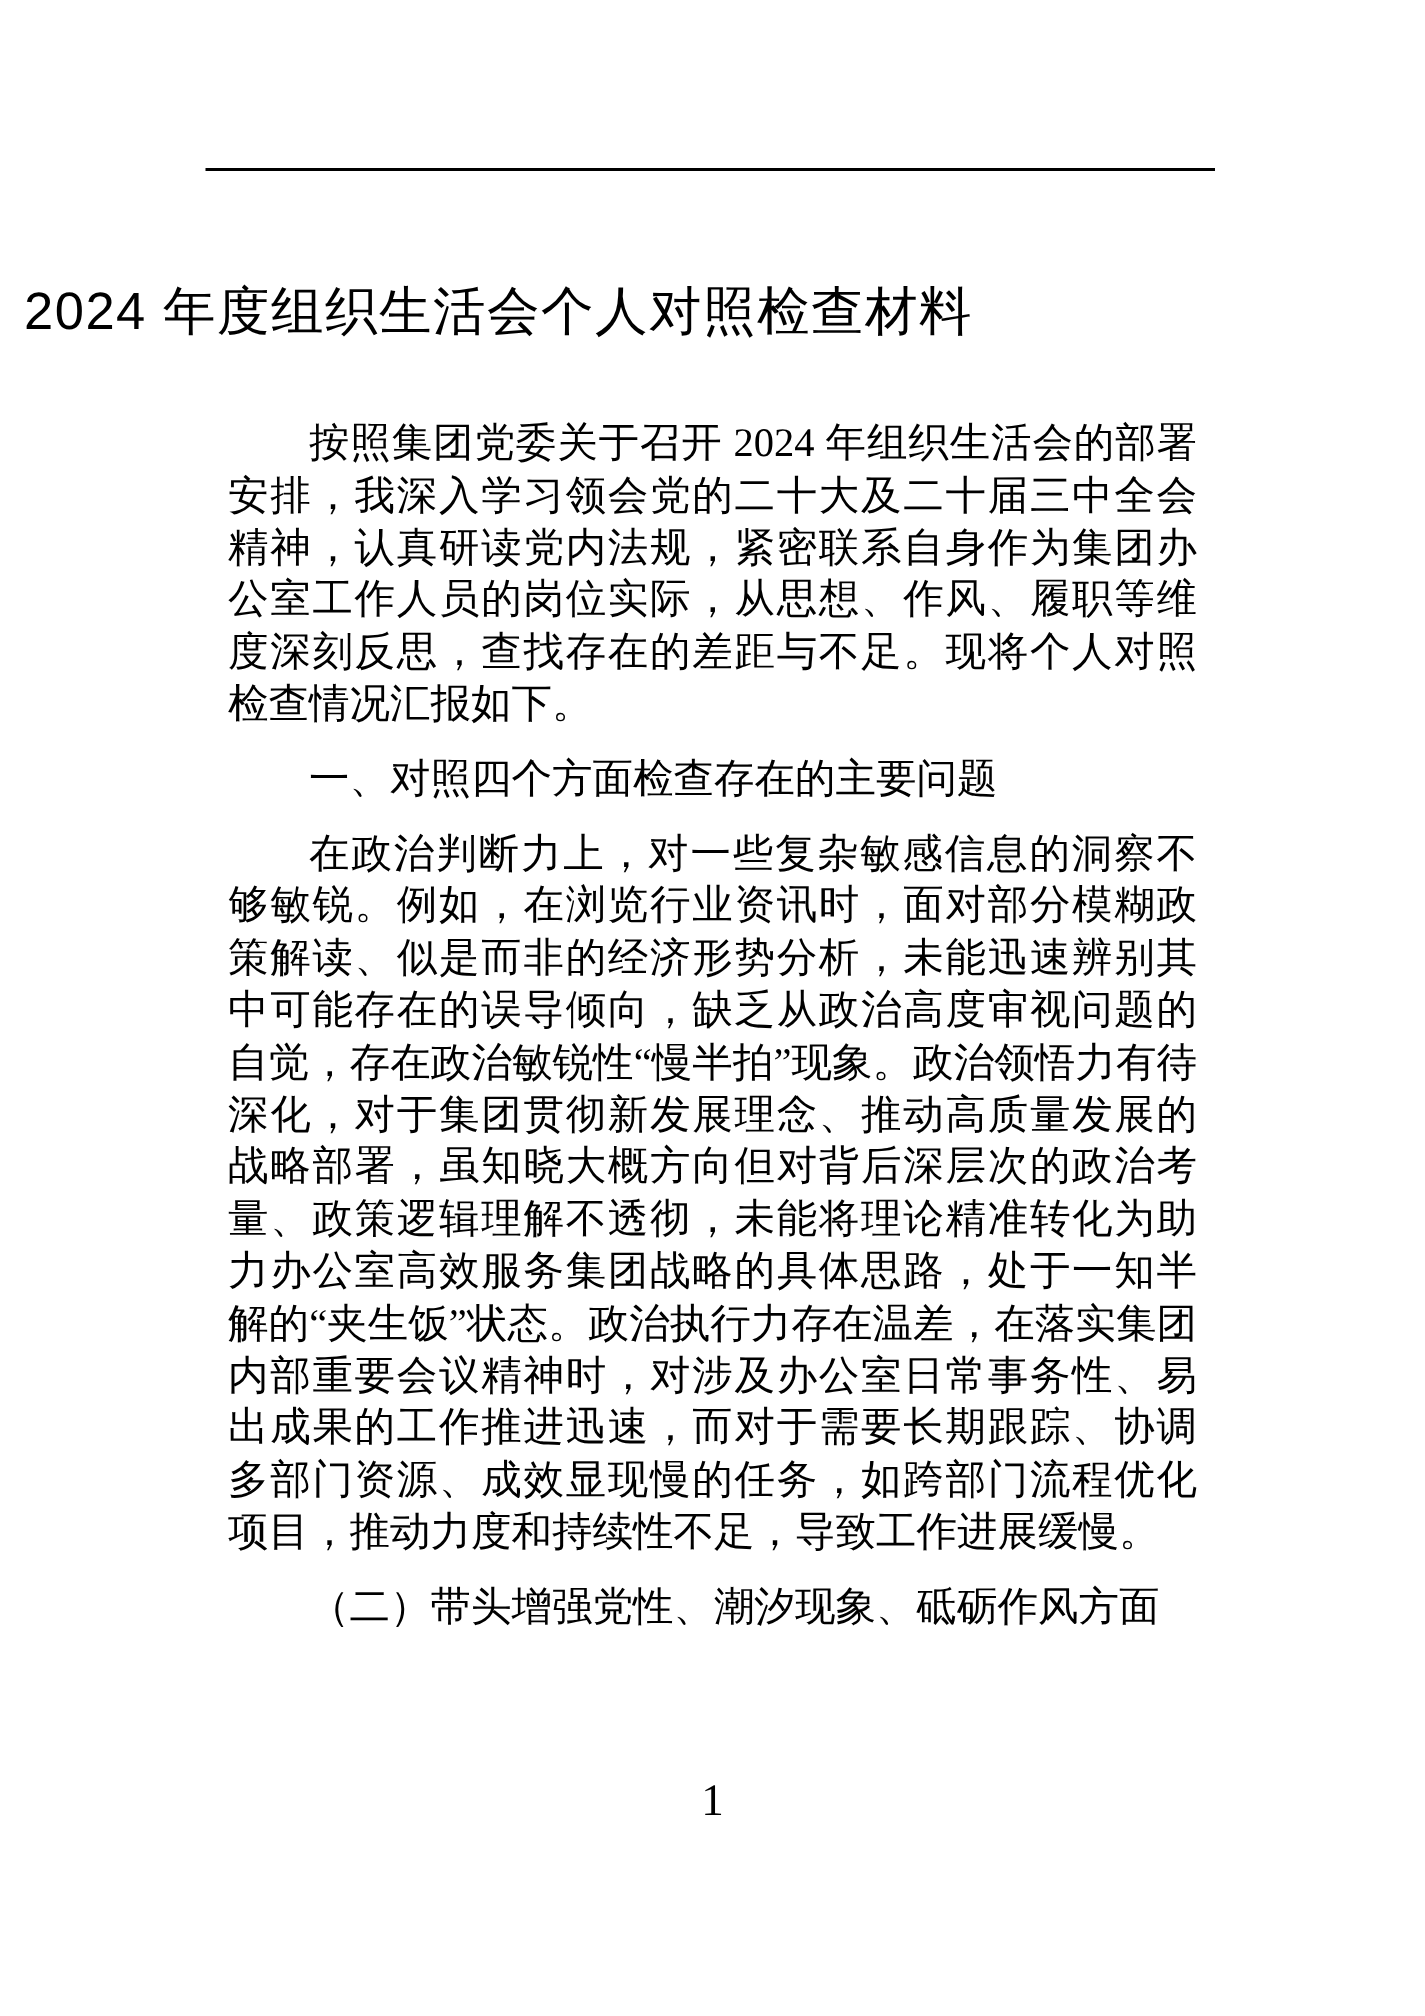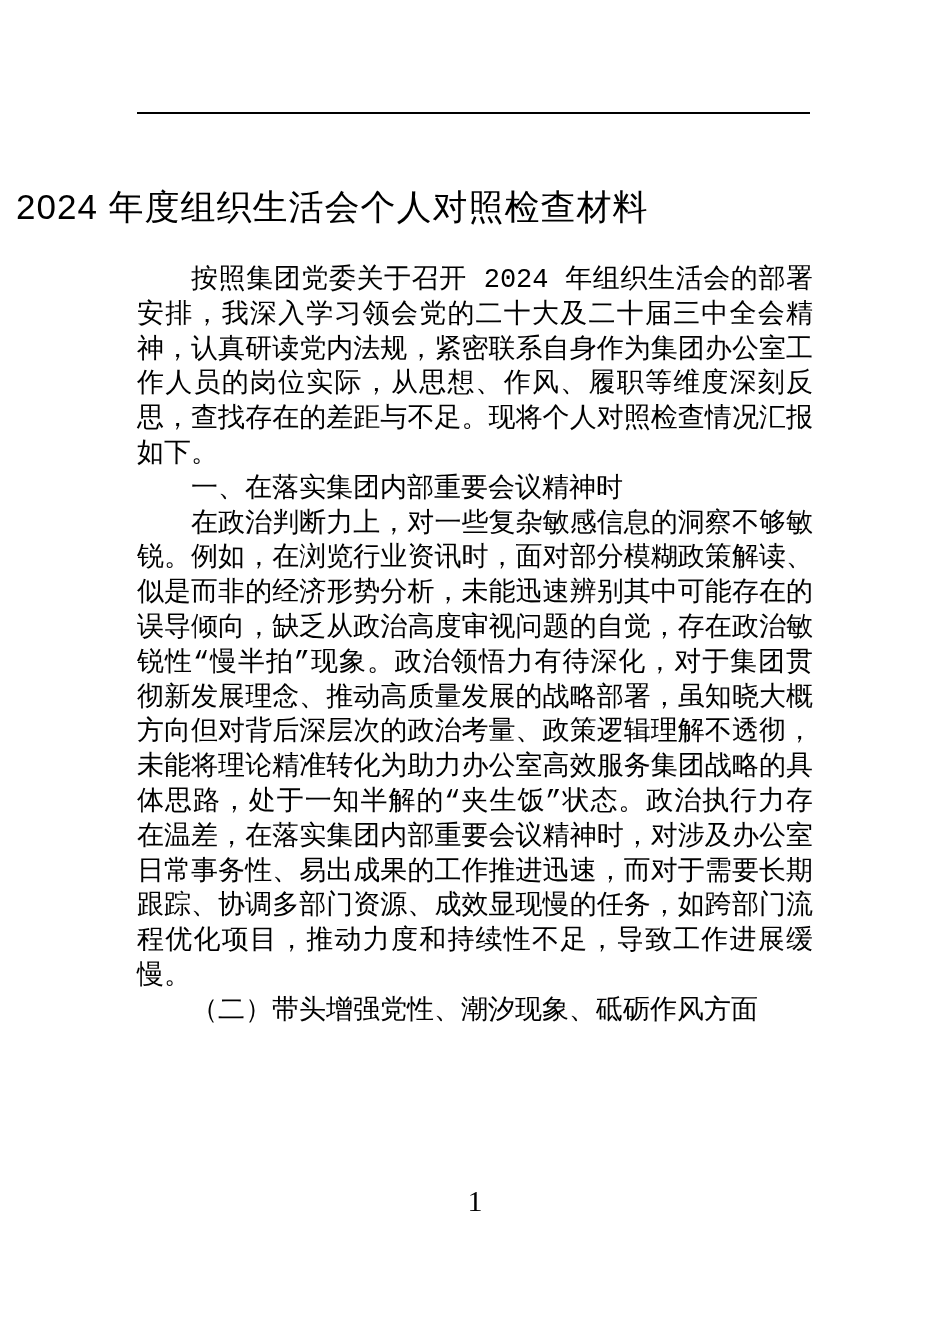--- a/index.html
+++ b/index.html
@@ -39,26 +39,25 @@
     position: absolute;
     top: 263px;
     left: 137px;
     width: 676px;
     font-size: 27px;
     line-height: 34.8px;
     text-align: justify;
     text-justify: inter-ideograph;
   }
   .doc-body p {
-    margin: 0;
+    margin: 15px;
     padding: 0;
     text-indent: 2em;
     word-break: break-all;
     overflow-wrap: break-word;
-    font-family: Liberation Mono, monospace;
   }
   .page-number {
     position: absolute;
     top: 1184px;
     left: 0;
     width: 950px;
     text-align: center;
     font-size: 30px;
     font-family: "Liberation Serif", "DejaVu Serif", serif;
   }
@@ -67,20 +66,20 @@
 <body>
 
 <div class="page">
 
   <div class="header-rule"></div>
 
   <h1 class="doc-title">2024 年度组织生活会个人对照检查材料</h1>
 
   <div class="doc-body">
     <p>按照集团党委关于召开 2024 年组织生活会的部署安排，我深入学习领会党的二十大及二十届三中全会精神，认真研读党内法规，紧密联系自身作为集团办公室工作人员的岗位实际，从思想、作风、履职等维度深刻反思，查找存在的差距与不足。现将个人对照检查情况汇报如下。</p>
-    <p>一、在落实集团内部重要会议精神时</p>
+    <p>一、对照四个方面检查存在的主要问题</p>
     <p>在政治判断力上，对一些复杂敏感信息的洞察不够敏锐。例如，在浏览行业资讯时，面对部分模糊政策解读、似是而非的经济形势分析，未能迅速辨别其中可能存在的误导倾向，缺乏从政治高度审视问题的自觉，存在政治敏锐性“慢半拍”现象。政治领悟力有待深化，对于集团贯彻新发展理念、推动高质量发展的战略部署，虽知晓大概方向但对背后深层次的政治考量、政策逻辑理解不透彻，未能将理论精准转化为助力办公室高效服务集团战略的具体思路，处于一知半解的“夹生饭”状态。政治执行力存在温差，在落实集团内部重要会议精神时，对涉及办公室日常事务性、易出成果的工作推进迅速，而对于需要长期跟踪、协调多部门资源、成效显现慢的任务，如跨部门流程优化项目，推动力度和持续性不足，导致工作进展缓慢。</p>
     <p>（二）带头增强党性、潮汐现象、砥砺作风方面</p>
   </div>
 
   <div class="page-number">1</div>
 
 </div>
 
 </body></html>

